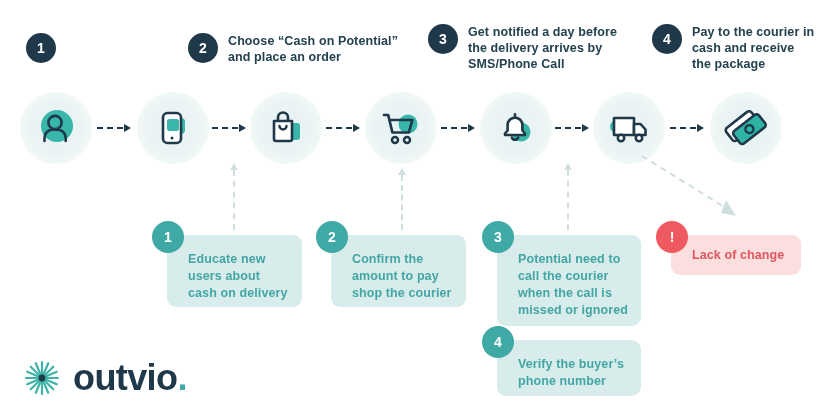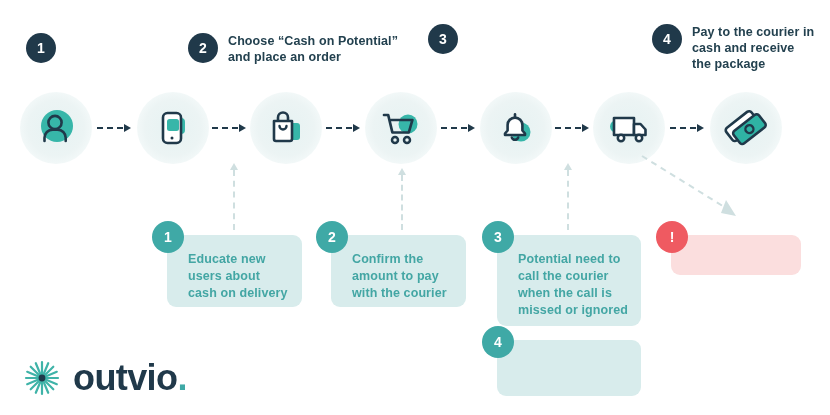--- a/index.html
+++ b/index.html
@@ -104,20 +104,23 @@
   </div>
 
   <div class="step-head" style="left:188px;top:18px;width:220px;">
     <div class="step-badge-dark">2</div>
     <div class="step-head-text" style="white-space:pre-line;">Choose “Cash on Potential”
 and place an order</div>
   </div>
 
   <div class="step-head" style="left:428px;top:9px;width:215px;">
     <div class="step-badge-dark" style="margin-top:15px;">3</div>
+    <div class="step-head-text" style="white-space:pre-line;padding-top:15px;">Get notified a day before
+the delivery arrives by
+SMS/Phone Call</div>
   </div>
 
   <div class="step-head" style="left:652px;top:9px;width:180px;">
     <div class="step-badge-dark" style="margin-top:15px;">4</div>
     <div class="step-head-text" style="white-space:pre-line;padding-top:15px;">Pay to the courier in
 cash and receive
 the package</div>
   </div>
 
   <div class="icon-node" style="left:20px;top:92px;">
@@ -231,37 +234,40 @@
     <div class="card-badge teal" style="left:-15px;top:-14px;">1</div>
     <div class="card-text" style="white-space:pre-line;padding:16px 12px 0 21px;">Educate new
 users about
 cash on delivery</div>
   </div>
 
   <div class="card teal" style="left:331px;top:235px;width:135px;height:72px;">
     <div class="card-badge teal" style="left:-15px;top:-14px;">2</div>
     <div class="card-text" style="white-space:pre-line;padding:16px 12px 0 21px;">Confirm the
 amount to pay
-with the courier</div>
+shop the courier</div>
   </div>
 
   <div class="card teal" style="left:497px;top:235px;width:144px;height:91px;">
     <div class="card-badge teal" style="left:-15px;top:-14px;">3</div>
     <div class="card-text" style="white-space:pre-line;padding:16px 10px 0 21px;">Potential need to
 call the courier
 when the call is
 missed or ignored</div>
   </div>
 
   <div class="card teal" style="left:497px;top:340px;width:144px;height:56px;">
     <div class="card-badge teal" style="left:-15px;top:-14px;">4</div>
+    <div class="card-text" style="white-space:pre-line;padding:16px 10px 0 21px;">Verify the buyer’s
+phone number</div>
   </div>
 
   <div class="card red" style="left:671px;top:235px;width:130px;height:40px;">
     <div class="card-badge red" style="left:-15px;top:-14px;">!</div>
+    <div class="card-text" style="padding:12px 10px 0 21px;">Lack of change</div>
   </div>
 
   <div class="logo" style="left:22px;top:358px;">
     <svg width="40" height="40" viewBox="0 0 40 40">
       <g stroke="#3fb3a8" stroke-width="2.2" stroke-linecap="round">
         <line x1="20" y1="20" x2="20" y2="4"></line>
         <line x1="20" y1="20" x2="31.3" y2="8.7"></line>
         <line x1="20" y1="20" x2="36" y2="20"></line>
         <line x1="20" y1="20" x2="31.3" y2="31.3"></line>
         <line x1="20" y1="20" x2="20" y2="36"></line>

